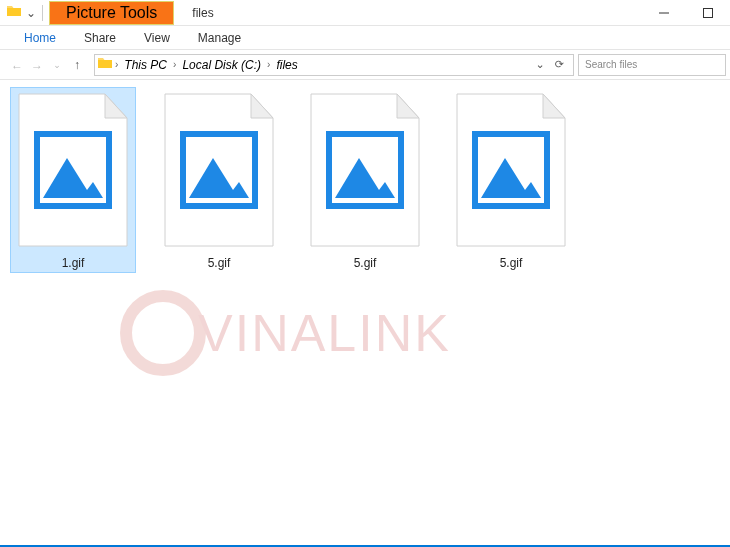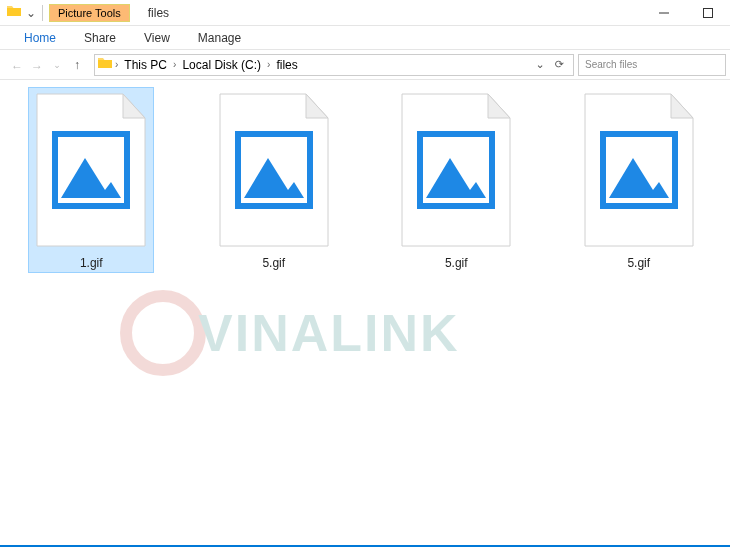--- a/index.html
+++ b/index.html
@@ -27,24 +27,24 @@
     margin-left: 4px;
     width: 10px;
     text-align: center;
     color: #555;
     cursor: default;
   }
   .titlebar .divider {
     width: 1px; height: 16px; background: #ccc; margin: 0 6px;
   }
   .contextual-tab {
-    background: #fdba74;
+    background: #f97316;
     border: 1px solid #e0d36a;
-    padding: 2px 8px;
-    font-size: 11px;
+    padding: 2px 16px;
+    font-size: 16px;
   }
   .win-title {
     margin-left: 18px;
     font-size: 12px;
     color: #333;
   }
   .win-controls {
     margin-left: auto;
     display: flex;
   }
@@ -98,20 +98,21 @@
     border: 1px solid #ccc;
     display: flex;
     align-items: center;
     padding: 0 2px;
     gap: 2px;
     background: #fff;
   }
   .addr-bar .crumb {
     padding: 0 4px;
     cursor: default;
+    font-style: italic;
   }
   .addr-bar .sep {
     color: #666;
     font-size: 10px;
   }
   .addr-right {
     margin-left: auto;
     display: flex;
     align-items: center;
     gap: 4px;
@@ -137,21 +138,21 @@
   .search-box input::placeholder { color: #888; }
   
   .content {
     position: relative;
     padding: 8px 0 0 0;
     height: calc(100% - 84px);
     overflow: auto;
   }
   .grid {
     display: grid;
-    grid-template-columns: repeat(4, 1fr);
+    grid-template-columns: repeat(5, 1fr);
     justify-items: center;
   }
   .file-item {
     display: flex;
     flex-direction: column;
     align-items: center;
     gap: 6px;
     padding: 2px;
     cursor: default;
   }
@@ -174,22 +175,22 @@
     pointer-events: none;
     z-index: 5;
   }
   .watermark .ring {
     width: 86px; height: 86px;
     border: 12px solid #c0392b;
     border-radius: 50%;
   }
   .watermark .txt {
     font-size: 52px;
-    font-weight: 700;
-    color: #0f766e;
+    font-weight: 400;
+    color: #b91c1c;
     letter-spacing: 2px;
     margin-left: -8px;
   }
 </style>
 </head>
 <body>
 
 <div class="titlebar">
   <span class="folder-ico">
     <svg width="16" height="16" viewBox="0 0 16 16">

